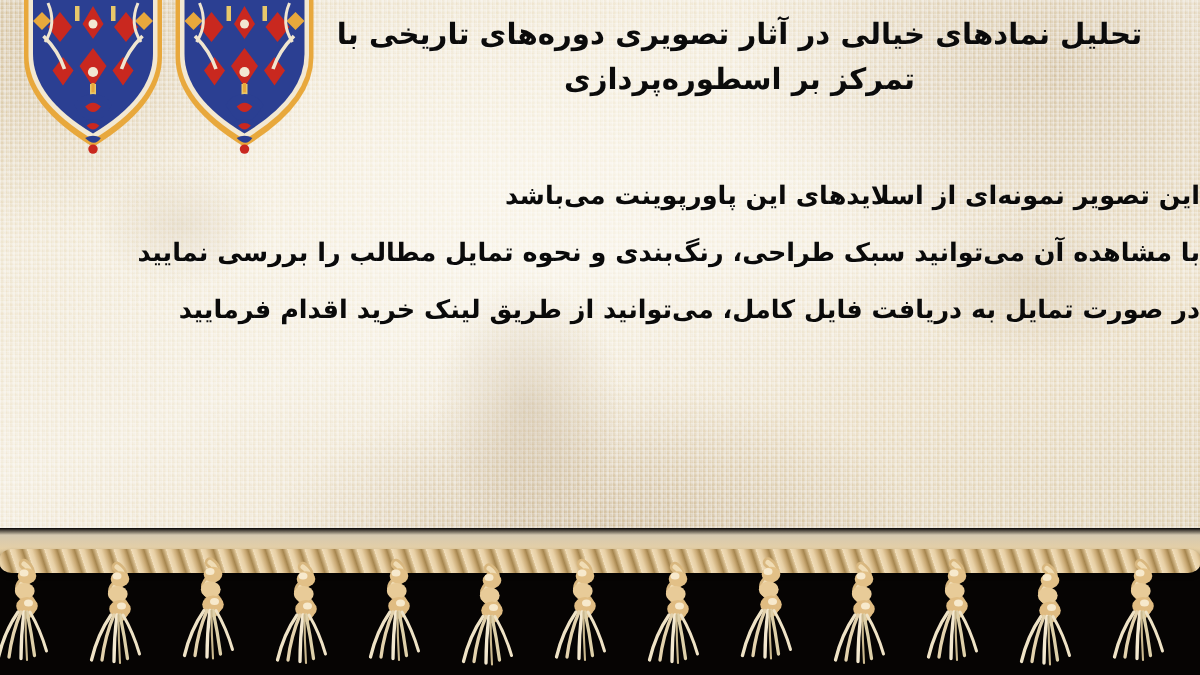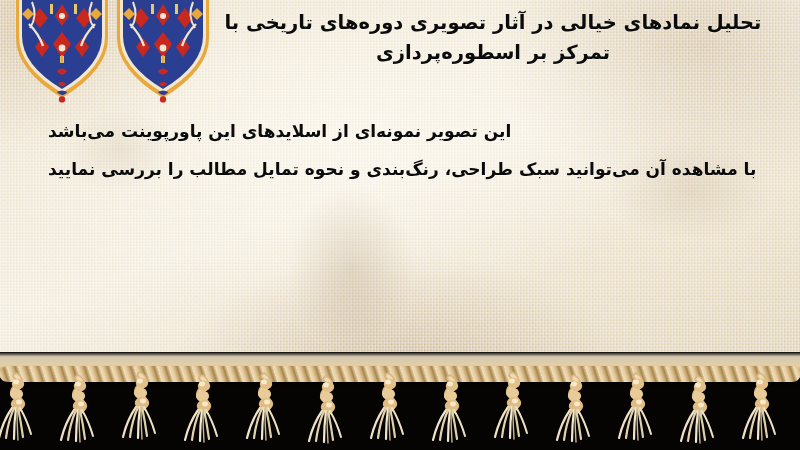--- a/index.html
+++ b/index.html
@@ -76,21 +76,21 @@
   .title{
     position:absolute;right:18px;top:8px;width:578px;
     text-align:center;
     color:#0b0b0b;
     font-size:19.5px;line-height:30px;font-weight:700;
     letter-spacing:.2px;
     text-shadow:0 1px 0 rgba(255,255,255,.30);
   }
   .body-text{
     position:absolute;left:0;right:0;top:112px;
-    text-align:left;
+    text-align:right;
     color:#0a0a0a;
     font-size:17px;line-height:38px;font-weight:700;
     text-shadow:0 1px 0 rgba(255,255,255,.28);
     padding-left:48px;
   }
   .body-text .line{display:block;white-space:nowrap;}
 </style>
 </head>
 <body>
 
@@ -158,20 +158,21 @@
   </div>
 
   <div class="title">
     <span>تحلیل نمادهای خیالی در آثار تصویری دوره‌های تاریخی با تمرکز</span>
     <span>بر اسطوره‌پردازی</span>
   </div>
 
   <div class="body-text">
     <span class="line">این تصویر نمونه‌ای از اسلایدهای این پاورپوینت می‌باشد</span>
     <span class="line">با مشاهده آن می‌توانید سبک طراحی، رنگ‌بندی و نحوه تمایل مطالب را بررسی نمایید</span>
+    <span class="line">در صورت تمایل به دریافت فایل کامل، می‌توانید از طریق لینک خرید اقدام فرمایید</span>
   </div>
 
   <div class="fringe-zone">
     <div class="selvedge"></div>
     <div class="selvedge-rope"></div>
     <svg width="800" height="98" viewBox="0 0 800 98" style="position:absolute;left:0;top:0;">
       <defs>
         <g id="tassel">
 
           <path d="M0,6 q7,5 1,11 q-7,5 0,11 q7,5 1,11" stroke="#d8b77f" stroke-width="7" fill="none" stroke-linecap="round"></path>

